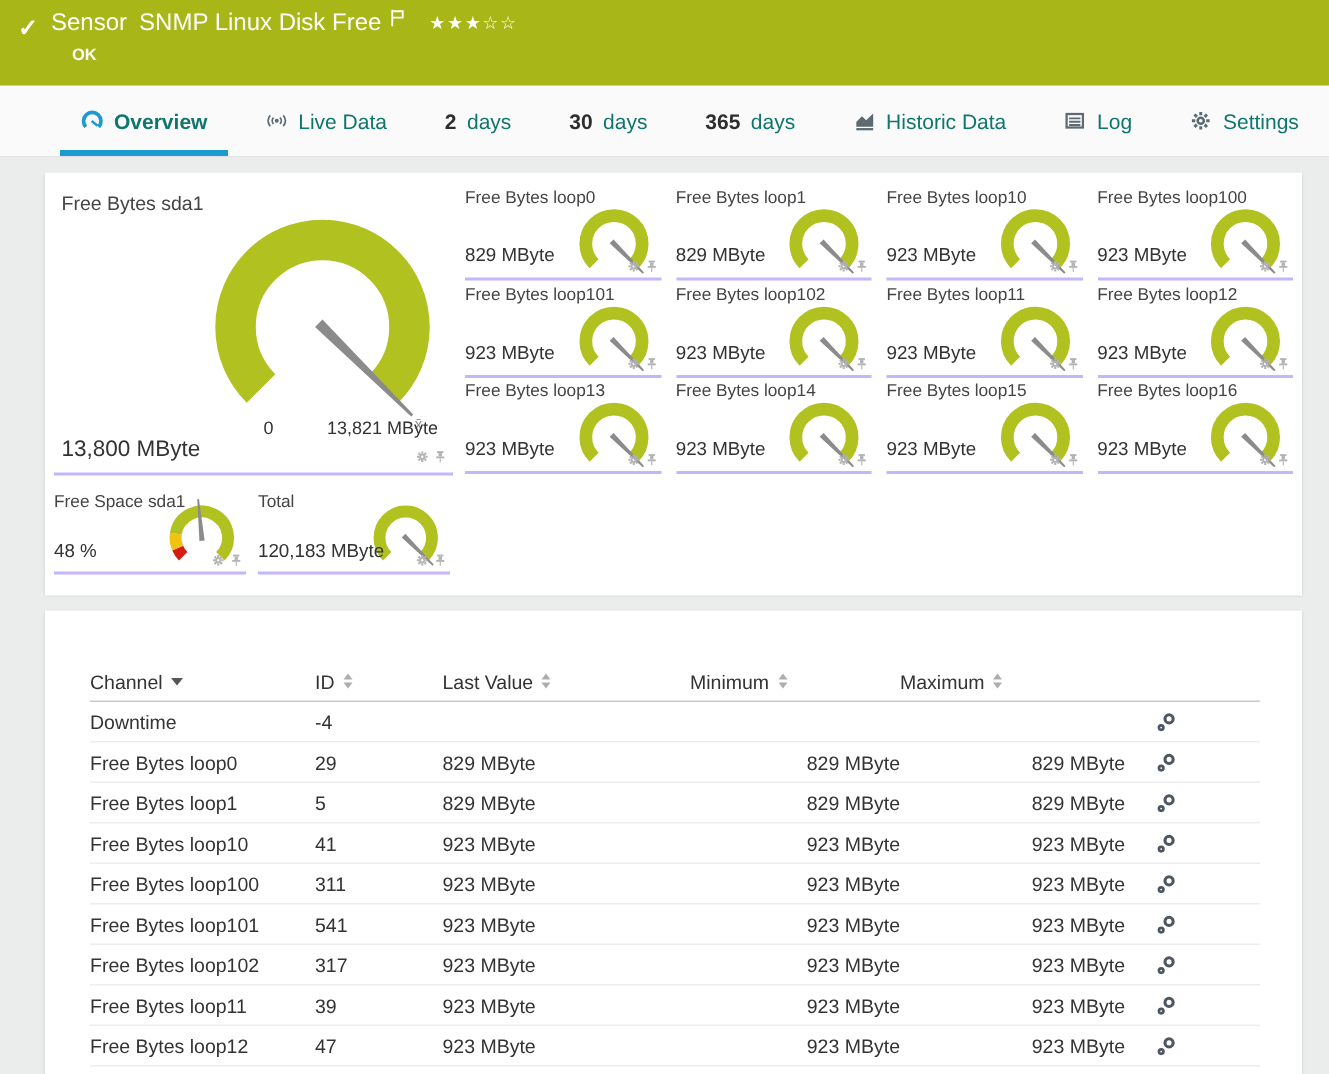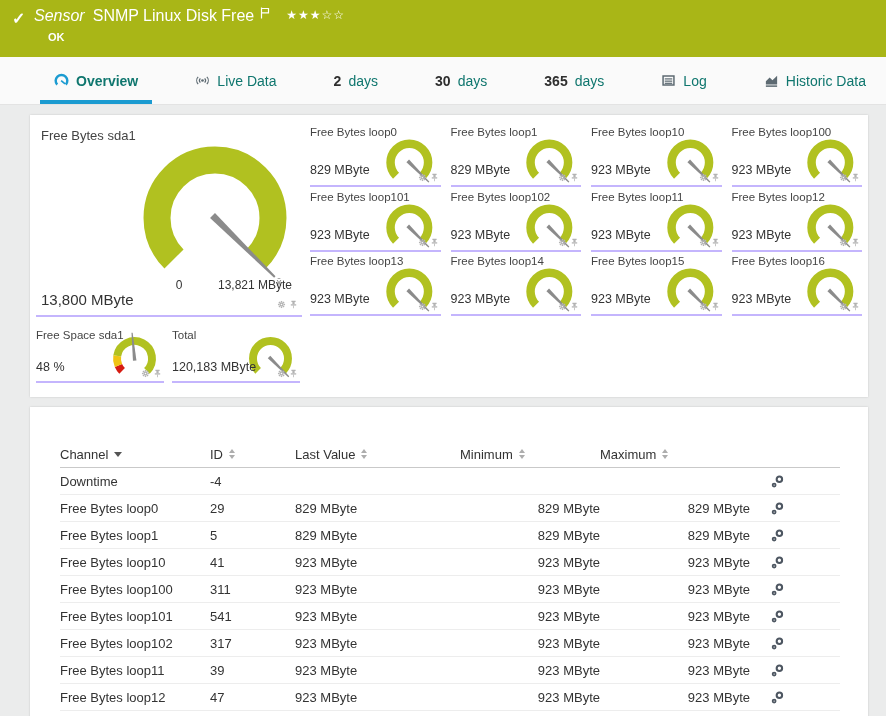--- a/index.html
+++ b/index.html
@@ -7,21 +7,21 @@
     --limit-red:#d61b12; --limit-yellow:#f0c313;
   }
   *{box-sizing:border-box;margin:0;padding:0}
   html,body{width:886px;height:716px;overflow:hidden}
   body{font-family:"Liberation Sans",sans-serif;background:#ebecec;color:#333}
 
   
   .sensor-header{height:57px;background:var(--header-green);color:#fff;position:relative}
   .sensor-header .check{position:absolute;left:12px;top:9px;font-size:16px;font-weight:bold}
   .title-row{position:absolute;left:34px;top:7px;font-size:16px;display:flex;align-items:flex-start;gap:4px}
-  .title-kind{font-style:italic;margin-right:4px}
+  .title-kind{margin-right:4px}
   .flag{margin:0 2px;position:relative;top:-2px}
   .flag svg{width:10px;height:12px}
   .stars{font-size:12px;letter-spacing:1px;margin-left:10px;position:relative;top:1px}
   .status-ok{position:absolute;left:48px;top:31px;font-size:11px;font-weight:bold}
 
   
   .tabbar{height:48px;background:#fafafa;border-bottom:1px solid #e3e3e3;display:flex;align-items:stretch;
           justify-content:space-between;padding:0 6px 0 40px}
   .tab{display:flex;align-items:center;gap:7px;padding:0 14px;font-size:14px;color:#444;position:relative;cursor:pointer;white-space:nowrap}
   .tab .tab-icon{display:inline-flex;color:#5d6a72}
@@ -145,41 +145,60 @@
 
     <div class="tab">
 
       <b>365</b>
       <span class="tab-label">days</span>
     </div>
 
     <div class="tab">
       <span class="tab-icon">
         <svg viewBox="0 0 16 16">
+          <path d="M2 12.2 L2 8.8 L6 4.8 L9 7.6 L14 2.8 L14 12.2 Z" fill="currentColor"></path>
+          <rect x="2" y="13.2" width="12" height="1.6" fill="currentColor"></rect>
+        </svg>
+      </span>
+
+      <span class="tab-label">Historic Data</span>
+    </div>
+
+    <div class="tab">
+      <span class="tab-icon">
+        <svg viewBox="0 0 16 16">
           <rect x="2.2" y="3.2" width="11.6" height="9.6" fill="none" stroke="currentColor" stroke-width="1.6"></rect>
           <line x1="4" y1="6.3" x2="12" y2="6.3" stroke="currentColor" stroke-width="1.3"></line>
           <line x1="4" y1="8.7" x2="12" y2="8.7" stroke="currentColor" stroke-width="1.3"></line>
           <line x1="4" y1="11" x2="12" y2="11" stroke="currentColor" stroke-width="1.3"></line>
         </svg>
       </span>
 
       <span class="tab-label">Log</span>
     </div>
 
     <div class="tab">
       <span class="tab-icon">
         <svg viewBox="0 0 16 16">
-          <path d="M2 12.2 L2 8.8 L6 4.8 L9 7.6 L14 2.8 L14 12.2 Z" fill="currentColor"></path>
-          <rect x="2" y="13.2" width="12" height="1.6" fill="currentColor"></rect>
+          <circle cx="8" cy="8" r="2.2" fill="none" stroke="currentColor" stroke-width="1.8"></circle>
+          <g stroke="currentColor" stroke-width="2.1">
+            <line x1="11.9" y1="8" x2="14.3" y2="8"></line>
+            <line x1="10.76" y1="10.76" x2="12.45" y2="12.45"></line>
+            <line x1="8" y1="11.9" x2="8" y2="14.3"></line>
+            <line x1="5.24" y1="10.76" x2="3.55" y2="12.45"></line>
+            <line x1="4.1" y1="8" x2="1.7" y2="8"></line>
+            <line x1="5.24" y1="5.24" x2="3.55" y2="3.55"></line>
+            <line x1="8" y1="4.1" x2="8" y2="1.7"></line>
+            <line x1="10.76" y1="5.24" x2="12.45" y2="3.55"></line>
+          </g>
         </svg>
       </span>
 
-      <span class="tab-label">Historic Data</span>
-    </div>
-
+      <span class="tab-label">Settings</span>
+    </div>
   </div>
 
 <div class="panel gauges">
   <div class="gauges-top">
 
     <div class="tile big-tile">
       <span class="tile-label">Free Bytes sda1</span>
       <svg class="gauge" viewBox="0 0 175 168">
         <path class="arc" d="M47 123 A58 58 0 1 1 129 123" stroke-width="27"></path>
         <polygon class="needle" points="84.5,85.5 91.5,85.5 89,-2 87,-2" transform="rotate(134.6 88 82)"></polygon>

